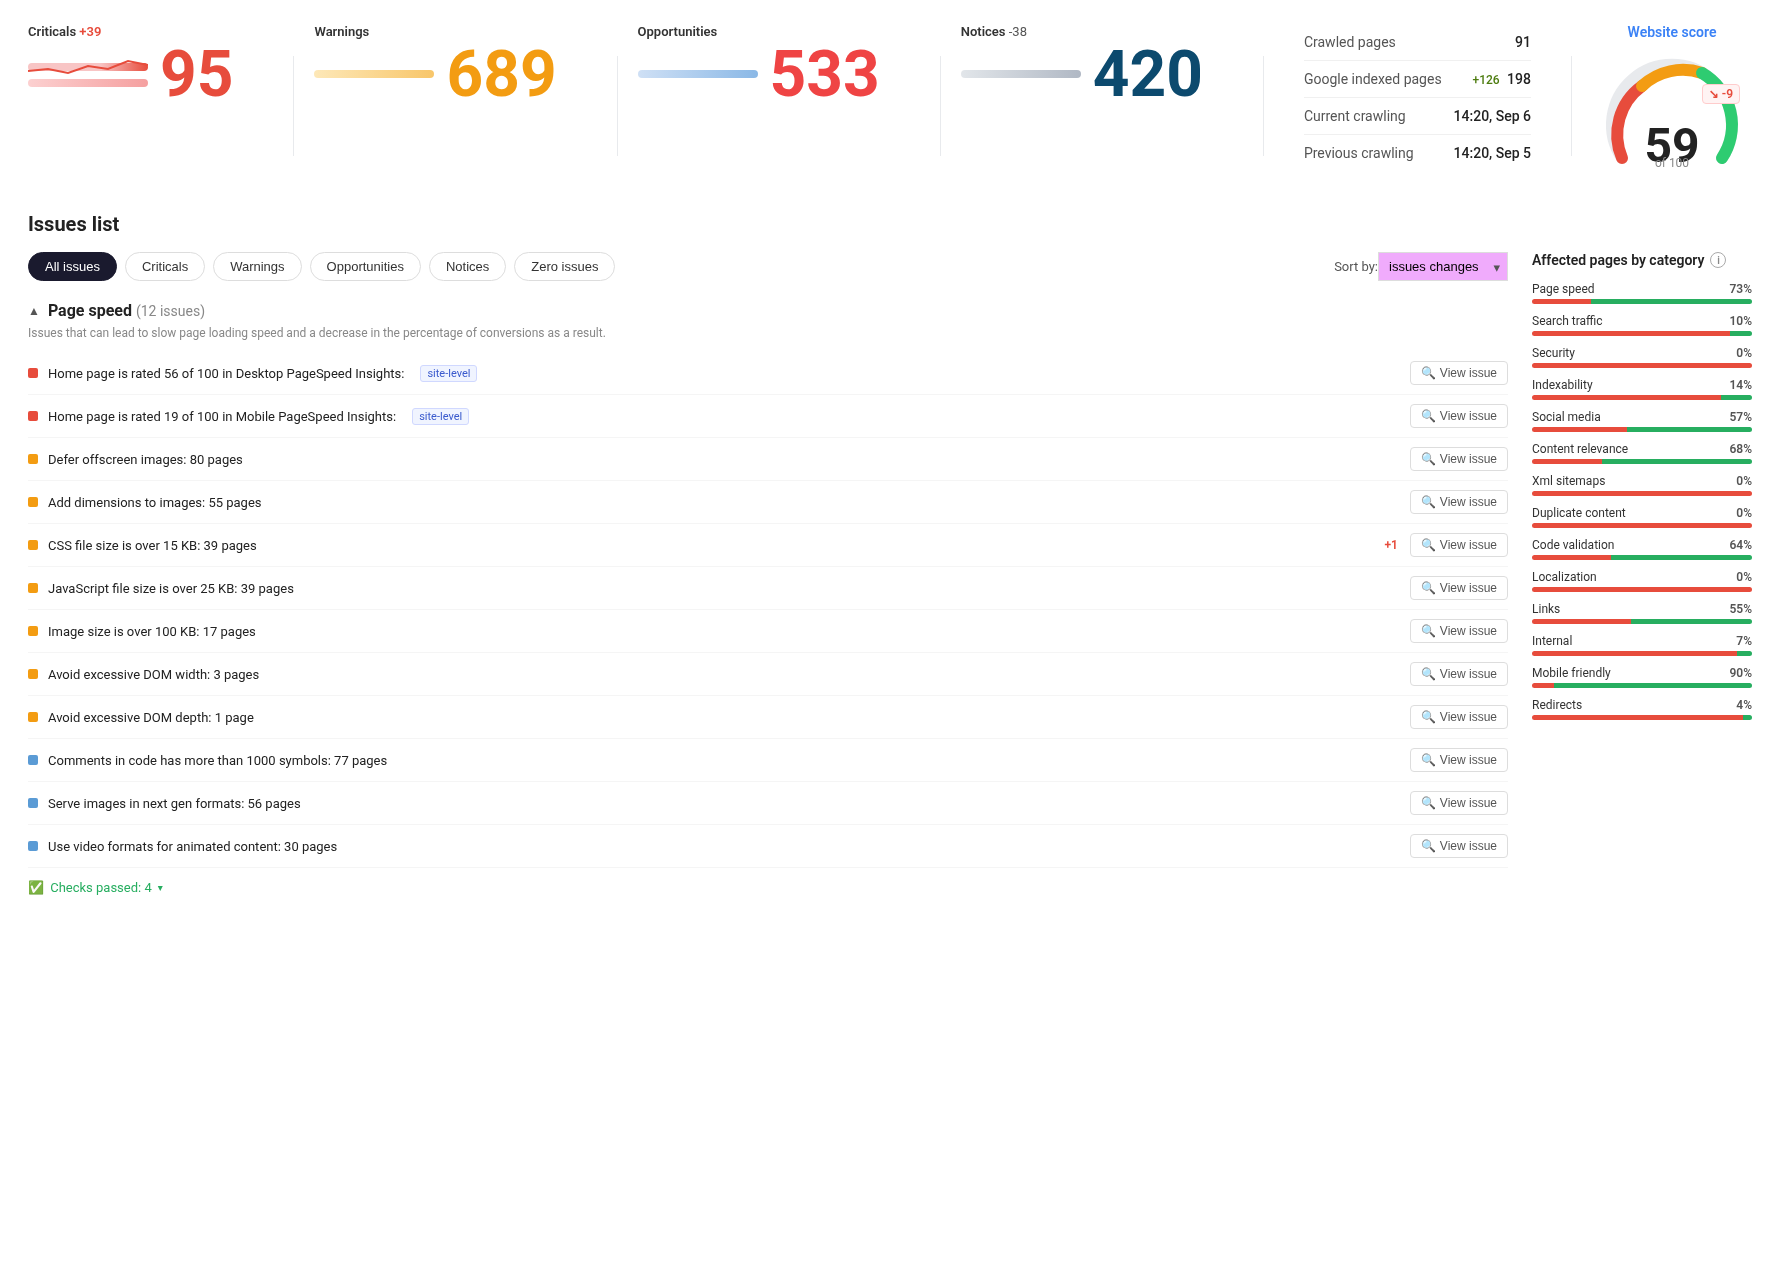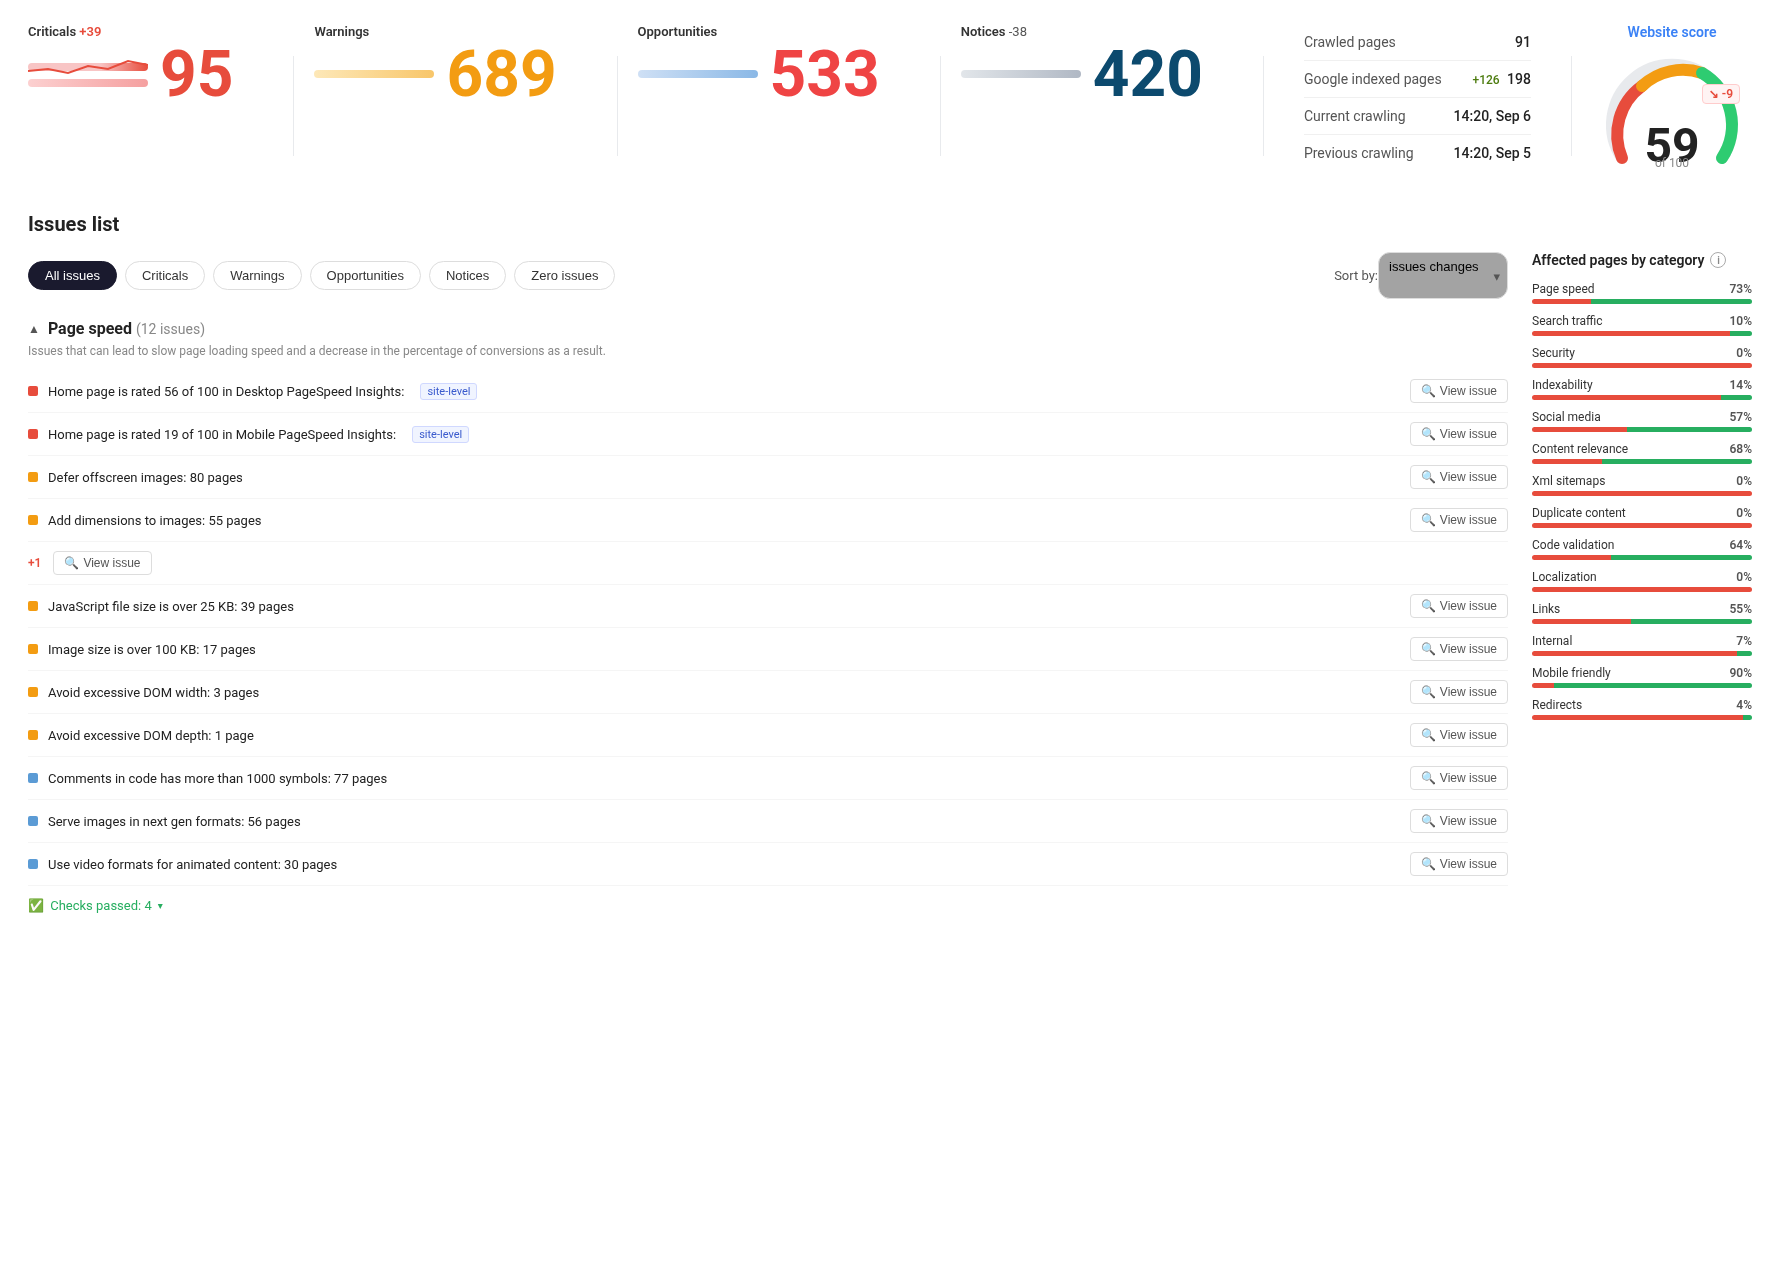--- a/index.html
+++ b/index.html
@@ -42,21 +42,21 @@
 
     
     .issues-title { font-size: 20px; font-weight: 700; margin-bottom: 16px; }
 
     
     .filter-row { display: flex; align-items: center; justify-content: space-between; margin-bottom: 20px; }
     .filter-tabs { display: flex; gap: 8px; align-items: center; }
     .tab-pill { padding: 6px 16px; border-radius: 20px; border: 1px solid #ddd; background: #fff; cursor: pointer; font-size: 13px; color: #333; }
     .tab-pill.active { background: #1a1a2e; color: #fff; border-color: #1a1a2e; }
     .sort-area { display: flex; align-items: center; font-size: 13px; color: #555; }
-    .sort-select { border: 1px solid #ddd; border-radius: 12px; padding: 6px 28px 24px 10px; font-size: 13px; background: #a3a3a3; cursor: pointer; appearance: none; -webkit-appearance: none; }
+    .sort-select { border: 1px solid #ddd; border-radius: 0; padding: 6px 28px 6px 10px; font-size: 13px; background: #f0abfc; cursor: pointer; appearance: none; -webkit-appearance: none; }
     .sort-wrapper { position: relative; }
     .sort-wrapper::after { content: '▾'; position: absolute; right: 8px; top: 50%; transform: translateY(-50%); pointer-events: none; color: #555; }
 
     
     .two-col { display: flex; gap: 24px; }
     .issues-col { flex: 1; }
     .sidebar-col { flex: 0 0 220px; }
 
     
     .section-header { display: flex; align-items: center; gap: 8px; margin-bottom: 6px; cursor: pointer; }
@@ -268,20 +268,24 @@
           <div class="issue-left">
             <div class="issue-dot dot-orange"></div>
             <span class="issue-text">Add dimensions to images:  55 pages</span>
           </div>
           <div class="issue-right">
             <button class="view-issue-btn"><span>🔍</span> View issue</button>
           </div>
         </div>
 
         <div class="issue-row">
+          <div class="issue-left">
+            <div class="issue-dot dot-orange"></div>
+            <span class="issue-text">CSS file size is over 15 KB:  39 pages</span>
+          </div>
           <div class="issue-right">
             <span class="change-tag">+1</span>
             <button class="view-issue-btn"><span>🔍</span> View issue</button>
           </div>
         </div>
 
         <div class="issue-row">
           <div class="issue-left">
             <div class="issue-dot dot-orange"></div>
             <span class="issue-text">JavaScript file size is over 25 KB:  39 pages</span>

